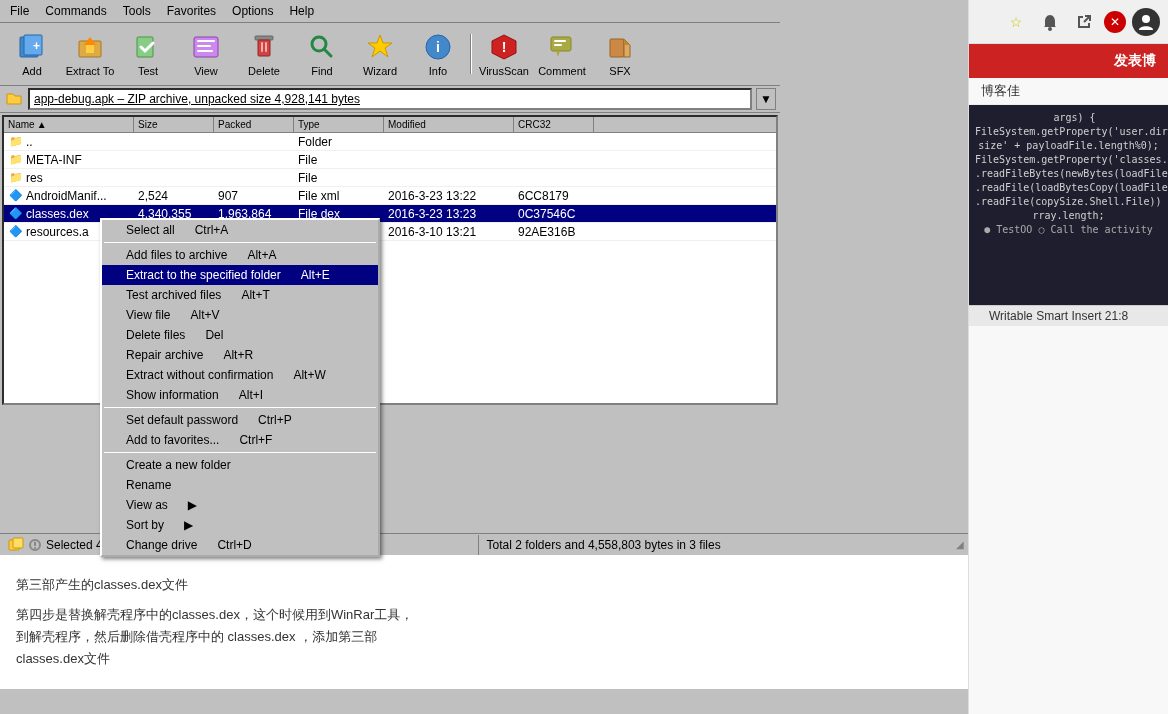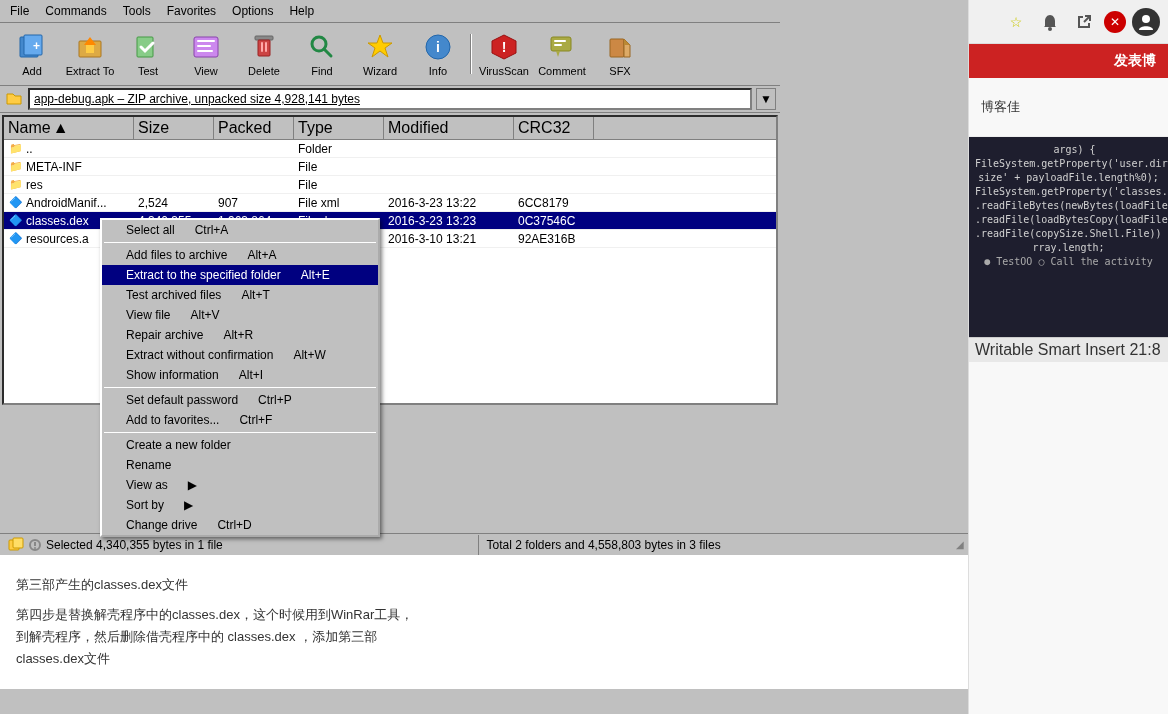--- a/index.html
+++ b/index.html
@@ -102,21 +102,21 @@
       overflow: hidden;
     }
     .file-list-header {
       display: flex;
       background: #c0c0c0;
       border-bottom: 1px solid #808080;
     }
     .col-header {
       padding: 2px 4px;
       border-right: 1px solid #808080;
-      font-size: 16px;
+      font-size: 10px;
       cursor: pointer;
       user-select: none;
       display: flex;
       align-items: flex-end;
       gap: 2px;
     }
     .col-name { width: 130px; }
     .col-size { width: 80px; }
     .col-packed { width: 80px; }
     .col-type { width: 90px; }
@@ -519,20 +519,24 @@
     <span>Extract to the specified folder</span>
     <span class="ctx-shortcut">Alt+E</span>
   </div>
       <div class="ctx-item">
     <span>Test archived files</span>
     <span class="ctx-shortcut">Alt+T</span>
   </div>
       <div class="ctx-item">
     <span>View file</span>
     <span class="ctx-shortcut">Alt+V</span>
+  </div>
+      <div class="ctx-item">
+    <span>Delete files</span>
+    <span class="ctx-shortcut">Del</span>
   </div>
       <div class="ctx-item">
     <span>Repair archive</span>
     <span class="ctx-shortcut">Alt+R</span>
   </div>
       <div class="ctx-item">
     <span>Extract without confirmation</span>
     <span class="ctx-shortcut">Alt+W</span>
   </div>
       <div class="ctx-item">
@@ -616,30 +620,30 @@
     <div class="browser-icon user-avatar">
       <svg width="20" height="20" viewBox="0 0 20 20">
         <circle cx="10" cy="7" r="4" fill="white"></circle>
         <path d="M3,18 C3,13 17,13 17,18" fill="white"></path>
       </svg>
     </div>
   </div>
 
   <div style="background:#cc2222; color:white; padding:8px 12px; font-size:14px; font-weight:bold; cursor:pointer; text-align:right;">发表博</div>
 
-  <div style="padding:20px 12px; font-size:13px; color:#333; border-bottom:1px solid #eee;">博客佳</div>
+  <div style="padding:4px 12px; font-size:13px; color:#333; border-bottom:1px solid #eee;">博客佳</div>
 
   <div class="code-area" id="code-area-container">
   <div class="code-line">  args) {</div>
       <div class="code-line">FileSystem.getProperty('user.dir') + '/encrypt/app-debug.a</div>
       <div class="code-line">size' + payloadFile.length%0);</div>
       <div class="code-line">FileSystem.getProperty('classes.zip') + '.' + /encrypt/app-debug</div>
       <div class="code-line">.readFileBytes(newBytes(loadFile));// 记解壳程序文件内存中</div>
       <div class="code-line">.readFile(loadBytesCopy(loadFile));// 记解壳程序</div>
       <div class="code-line">.readFile(copySize.Shell.File)) +" 记解壳程序</div>
       <div class="code-line">rray.length;</div>
       <div style="color: rgb(170, 170, 170); font-size: 10px;">● TestOO   ○ Call the activity</div>
     </div>
 
-  <div style="background:#e8e8e8; padding:3px 6px; font-size:16px; color:#333; border-top:1px solid #ccc; display:flex; justify-content:space-between;">
+  <div style="background:#e8e8e8; padding:3px 20px; font-size:12px; color:#333; border-top:1px solid #ccc; display:flex; justify-content:space-between;">
     <span>Writable    Smart Insert    21:8</span>
   </div>
 </div>
 
 </body></html>

